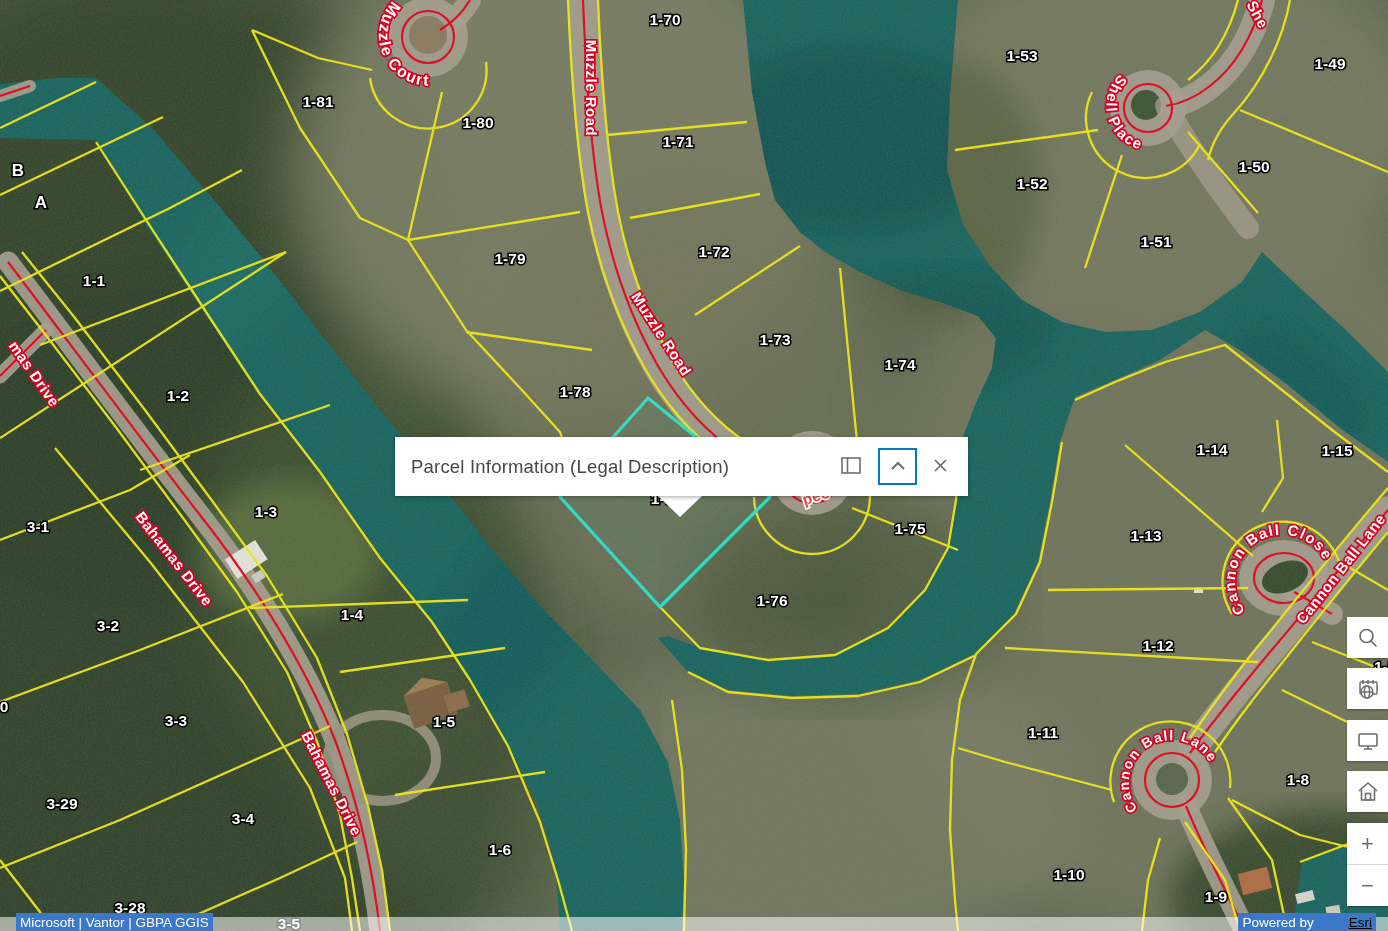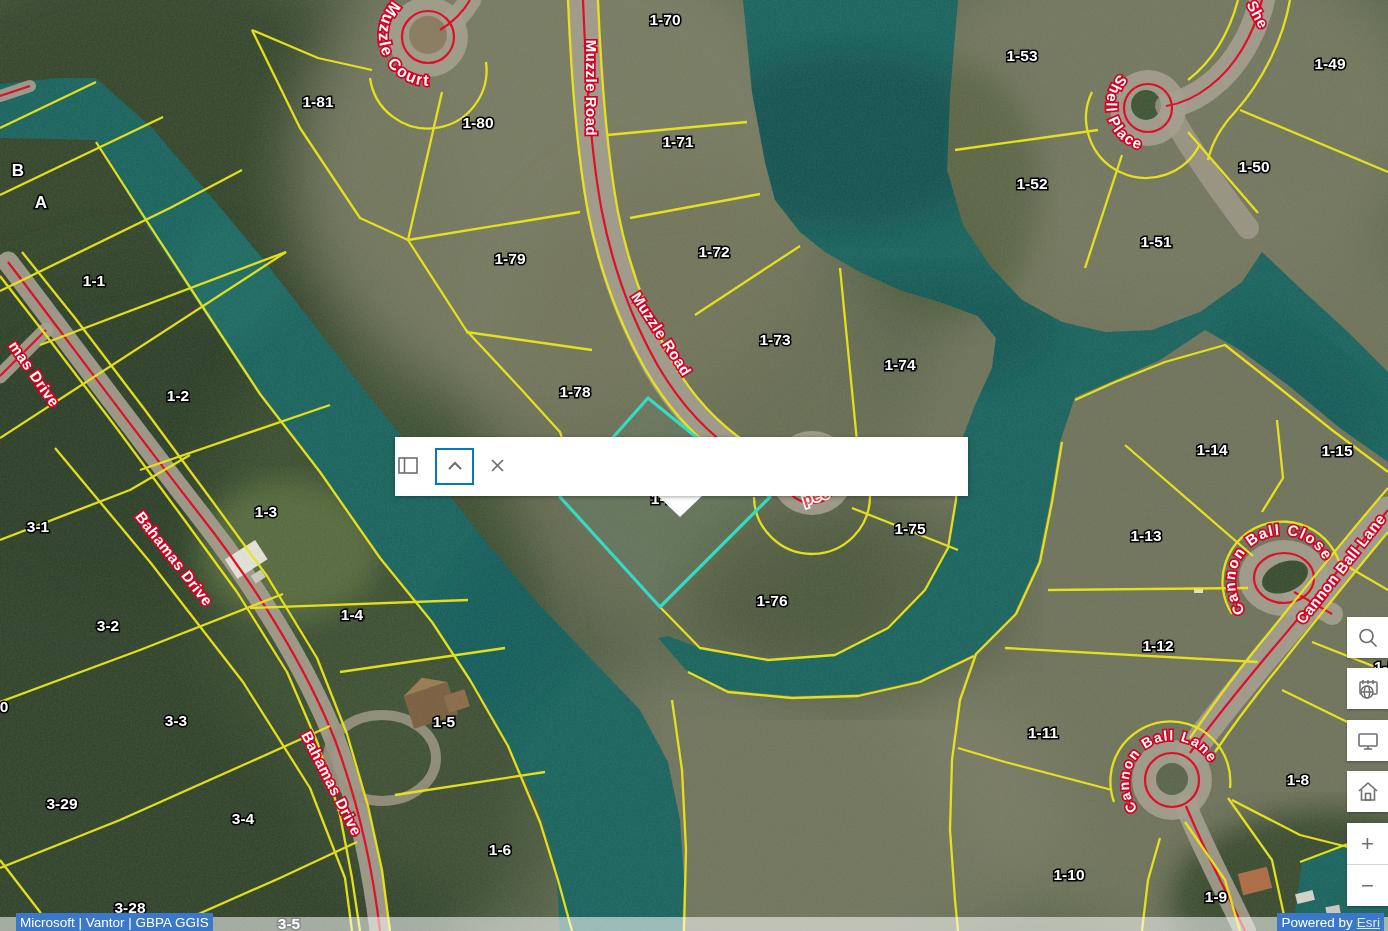--- a/index.html
+++ b/index.html
@@ -29,22 +29,22 @@
   .zoomgroup button{width:41px;height:41px;background:#fff;border:none;cursor:pointer;
                     font-size:22px;color:#6e6e6e;line-height:1;padding:0;}
   .zoomgroup .divider{height:1px;background:#d6d6d6;width:100%;}
   
   .attribar{position:absolute;left:0;bottom:0;width:100%;height:14px;
             background:rgba(255,255,255,.55);z-index:20;}
   .attrib-chip{position:absolute;bottom:0;height:18px;display:flex;align-items:center;
                background:#3b78c9;color:#fff;font-size:13.5px;z-index:21;
                padding:0 4px;white-space:nowrap;}
   .attrib-left{left:7px;margin-left:9px;}
-  .attrib-right{right:4px;}
-  .attrib-right .esri-link{text-decoration:underline;color:#e5e5e5;margin-left:4px;}
+  .attrib-right{right:12px;gap:31px;}
+  .attrib-right .esri-link{text-decoration:underline;color:#000000;margin-left:4px;}
 </style>
 </head>
 <body>
 
 <div class="stage">
 
 <svg id="map" width="1388" height="931" viewBox="0 0 1388 931">
   <defs>
     <filter id="blurBig">
           <feGaussianBlur stdDeviation="30"></feGaussianBlur>
@@ -281,20 +281,21 @@
         <text x="1216" y="898" text-anchor="middle" dominant-baseline="middle" font-size="15.5" font-weight="bold" fill="#ffffff" stroke="#000000" stroke-width="3.2" paint-order="stroke">1-9</text>
         <text x="130" y="909" text-anchor="middle" dominant-baseline="middle" font-size="15.5" font-weight="bold" fill="#ffffff" stroke="#000000" stroke-width="3.2" paint-order="stroke">3-28</text>
         <text x="289" y="925" text-anchor="middle" dominant-baseline="middle" font-size="15.5" font-weight="bold" fill="#ffffff" stroke="#000000" stroke-width="3.2" paint-order="stroke">3-5</text>
         <text x="1374" y="668" text-anchor="start" dominant-baseline="middle" font-size="15.5" font-weight="bold" fill="#ffffff" stroke="#000000" stroke-width="3.2" paint-order="stroke">1-5</text>
       </g>
 </svg>
 
 
 <div class="popup-arrow"></div>
 <div class="popup">
+  <span class="popup-title">Parcel Information (Legal Description)</span>
   <button class="popup-iconbtn dock-btn">
     <span>
       <svg width="20" height="17" viewBox="0 0 20 17">
         <rect x="1" y="1" width="18" height="15" fill="none" stroke="#6e6e6e" stroke-width="1.6"></rect>
         <line x1="6.5" y1="1" x2="6.5" y2="16" stroke="#6e6e6e" stroke-width="1.6"></line>
       </svg>
     </span>
   </button>
   <button class="popup-iconbtn collapse-btn">
     <span>

